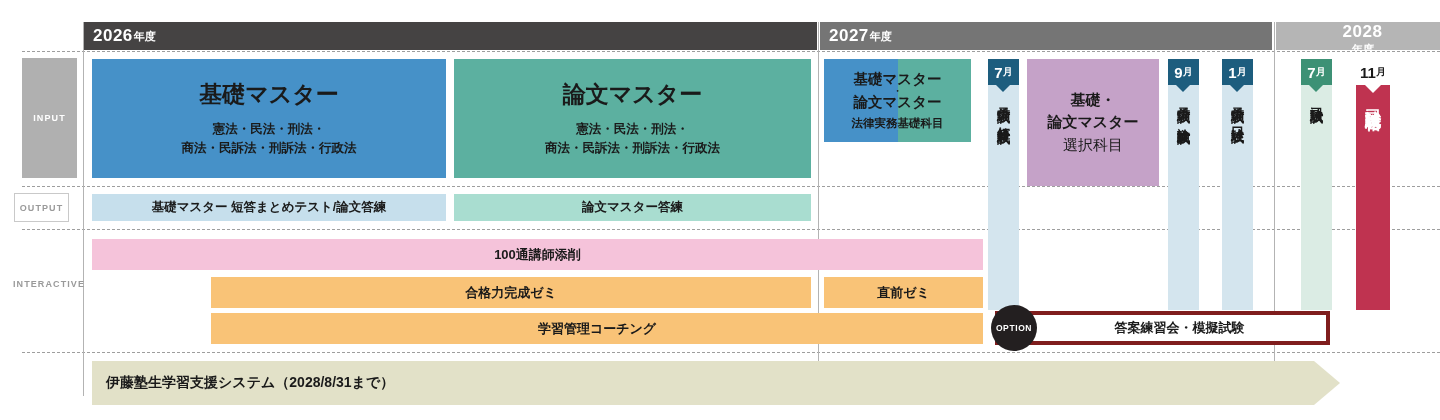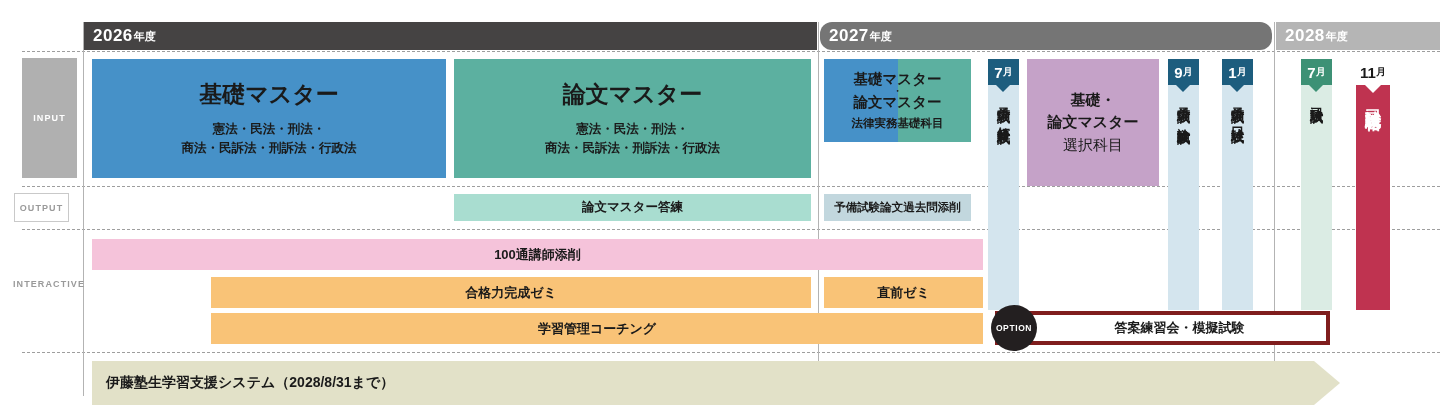--- a/index.html
+++ b/index.html
@@ -60,25 +60,25 @@
 </style>
 </head>
 <body>
 
 <div id="root">
 
   <div class="abs yearbar" style="left:84px;top:22px;width:733px;height:28px;background:#454343;padding-left:9px;">
     <span class="y">2026</span>
     <span class="nd">年度</span>
   </div>
-  <div class="abs yearbar" style="left:820px;top:22px;width:452px;height:28px;background:#757575;padding-left:9px;border-radius:12px;">
+  <div class="abs yearbar" style="left:820px;top:22px;width:452px;height:28px;background:#757575;padding-left:9px;">
     <span class="y">2027</span>
     <span class="nd">年度</span>
   </div>
-  <div class="abs yearbar" style="left:1276px;top:22px;width:164px;height:28px;background:#b5b5b5;padding-left:9px;">
+  <div class="abs yearbar" style="left:1276px;top:22px;width:164px;height:28px;background:#b5b5b5;padding-left:9px;flex-direction:column;">
     <span class="y">2028</span>
     <span class="nd">年度</span>
   </div>
 
   <div class="abs hsep" style="left:22px;top:51px;width:1418px;"></div>
   <div class="abs hsep" style="left:22px;top:186px;width:1418px;"></div>
   <div class="abs hsep" style="left:22px;top:229px;width:1418px;"></div>
   <div class="abs hsep" style="left:22px;top:352px;width:1418px;"></div>
 
   <div class="abs vline" style="left:83px;top:22px;height:374px;"></div>
@@ -113,25 +113,25 @@
       <div style="font-size:11.5px;font-weight:bold;margin-top:3px;">法律実務基礎科目</div>
     </div>
   </div>
 
   <div class="abs block" style="left:1027px;top:59px;width:132px;height:127px;background:#c5a2c8;">
     <div style="font-size:15px;font-weight:bold;line-height:1.5;">基礎・</div>
     <div style="font-size:15px;font-weight:bold;line-height:1.5;">論文マスター</div>
     <div style="font-size:15px;font-weight:normal;line-height:1.5;">選択科目</div>
   </div>
 
+  <div class="abs block" style="left:92px;top:194px;width:354px;height:27px;background:#c6dfec;">
+    <div style="font-size:12.5px;font-weight:bold;">基礎マスター 短答まとめテスト/論文答練</div>
+  </div>
   <div class="abs block" style="left:454px;top:194px;width:357px;height:27px;background:#a9ddd0;">
     <div style="font-size:12.5px;font-weight:bold;">論文マスター答練</div>
-  </div>
-  <div class="abs block" style="left:824px;top:194px;width:147px;height:27px;background:#c2d7de;">
-    <div style="font-size:11.5px;font-weight:bold;">予備試験論文過去問添削</div>
   </div>
 
   <div class="abs block" style="left:92px;top:239px;width:891px;height:31px;background:#f5c3da;">
     <div style="font-size:13px;font-weight:bold;">100通講師添削</div>
   </div>
 
   <div class="abs block" style="left:211px;top:277px;width:600px;height:31px;background:#f9c377;">
     <div style="font-size:13px;font-weight:bold;">合格力完成ゼミ</div>
   </div>
   <div class="abs block" style="left:824px;top:277px;width:159px;height:31px;background:#f9c377;">

